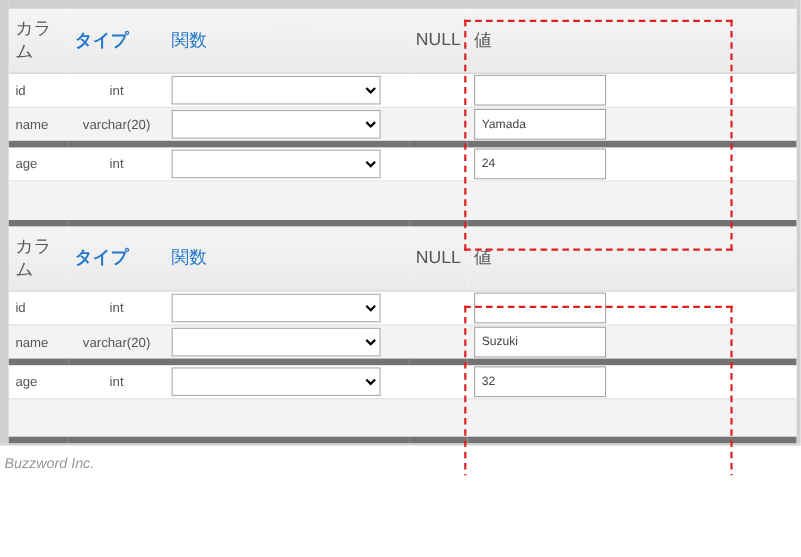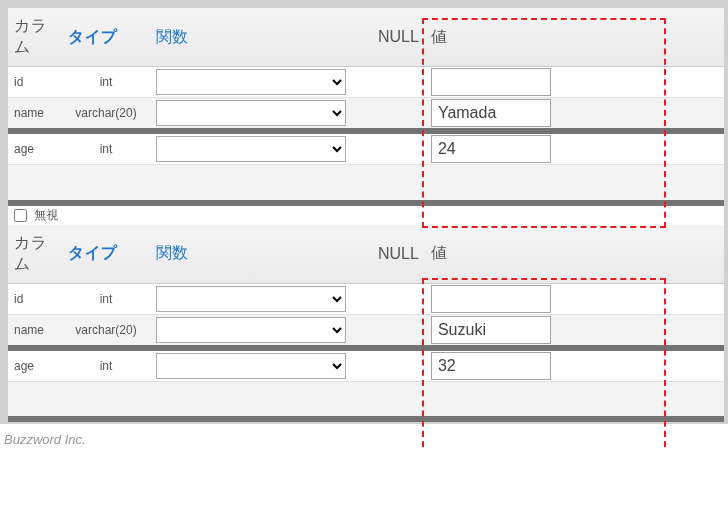--- a/index.html
+++ b/index.html
@@ -59,21 +59,21 @@
     height: 26px;
     border: 1px solid #aaa;
     background: #fff;
     font-size: 12px;
   }
   .val-input {
     width: 120px;
     height: 28px;
     border: 1px solid #a5a5a5;
     padding: 2px 6px;
-    font-size: 16px;
+    font-size: 11px;
     color: #444;
   }
   .val-highlight {
     position: absolute;
     border: 2px dashed #e02020;
     pointer-events: none;
   }
   .spacer-row td { height: 38px; }
   .ignore-row td {
     padding: 10px 10px 10px 14px;
@@ -120,26 +120,20 @@
     <tr class="row-odd">
       <td class="col-name-cell">age</td>
       <td class="col-type-cell">int</td>
       <td><select class="func-select"></select></td>
       <td></td>
       <td><input class="val-input" value="24" style=""></td>
     </tr>
     <tr class="row-even spacer-row">
           <td colspan="5"></td>
         </tr>
-    <tr class="ignore-row">
-      <td colspan="5">
-        <input type="checkbox" class="ignore-checkbox" style="">
-        <span>無視</span>
-      </td>
-    </tr>
   </tbody>
     </table>
 
   <table class="grid">
     <tbody>
         <tr>
       <th class="col-column">カラム</th>
       <th class="col-type">タイプ</th>
       <th class="col-func">関数</th>
       <th class="col-null">NULL</th>

